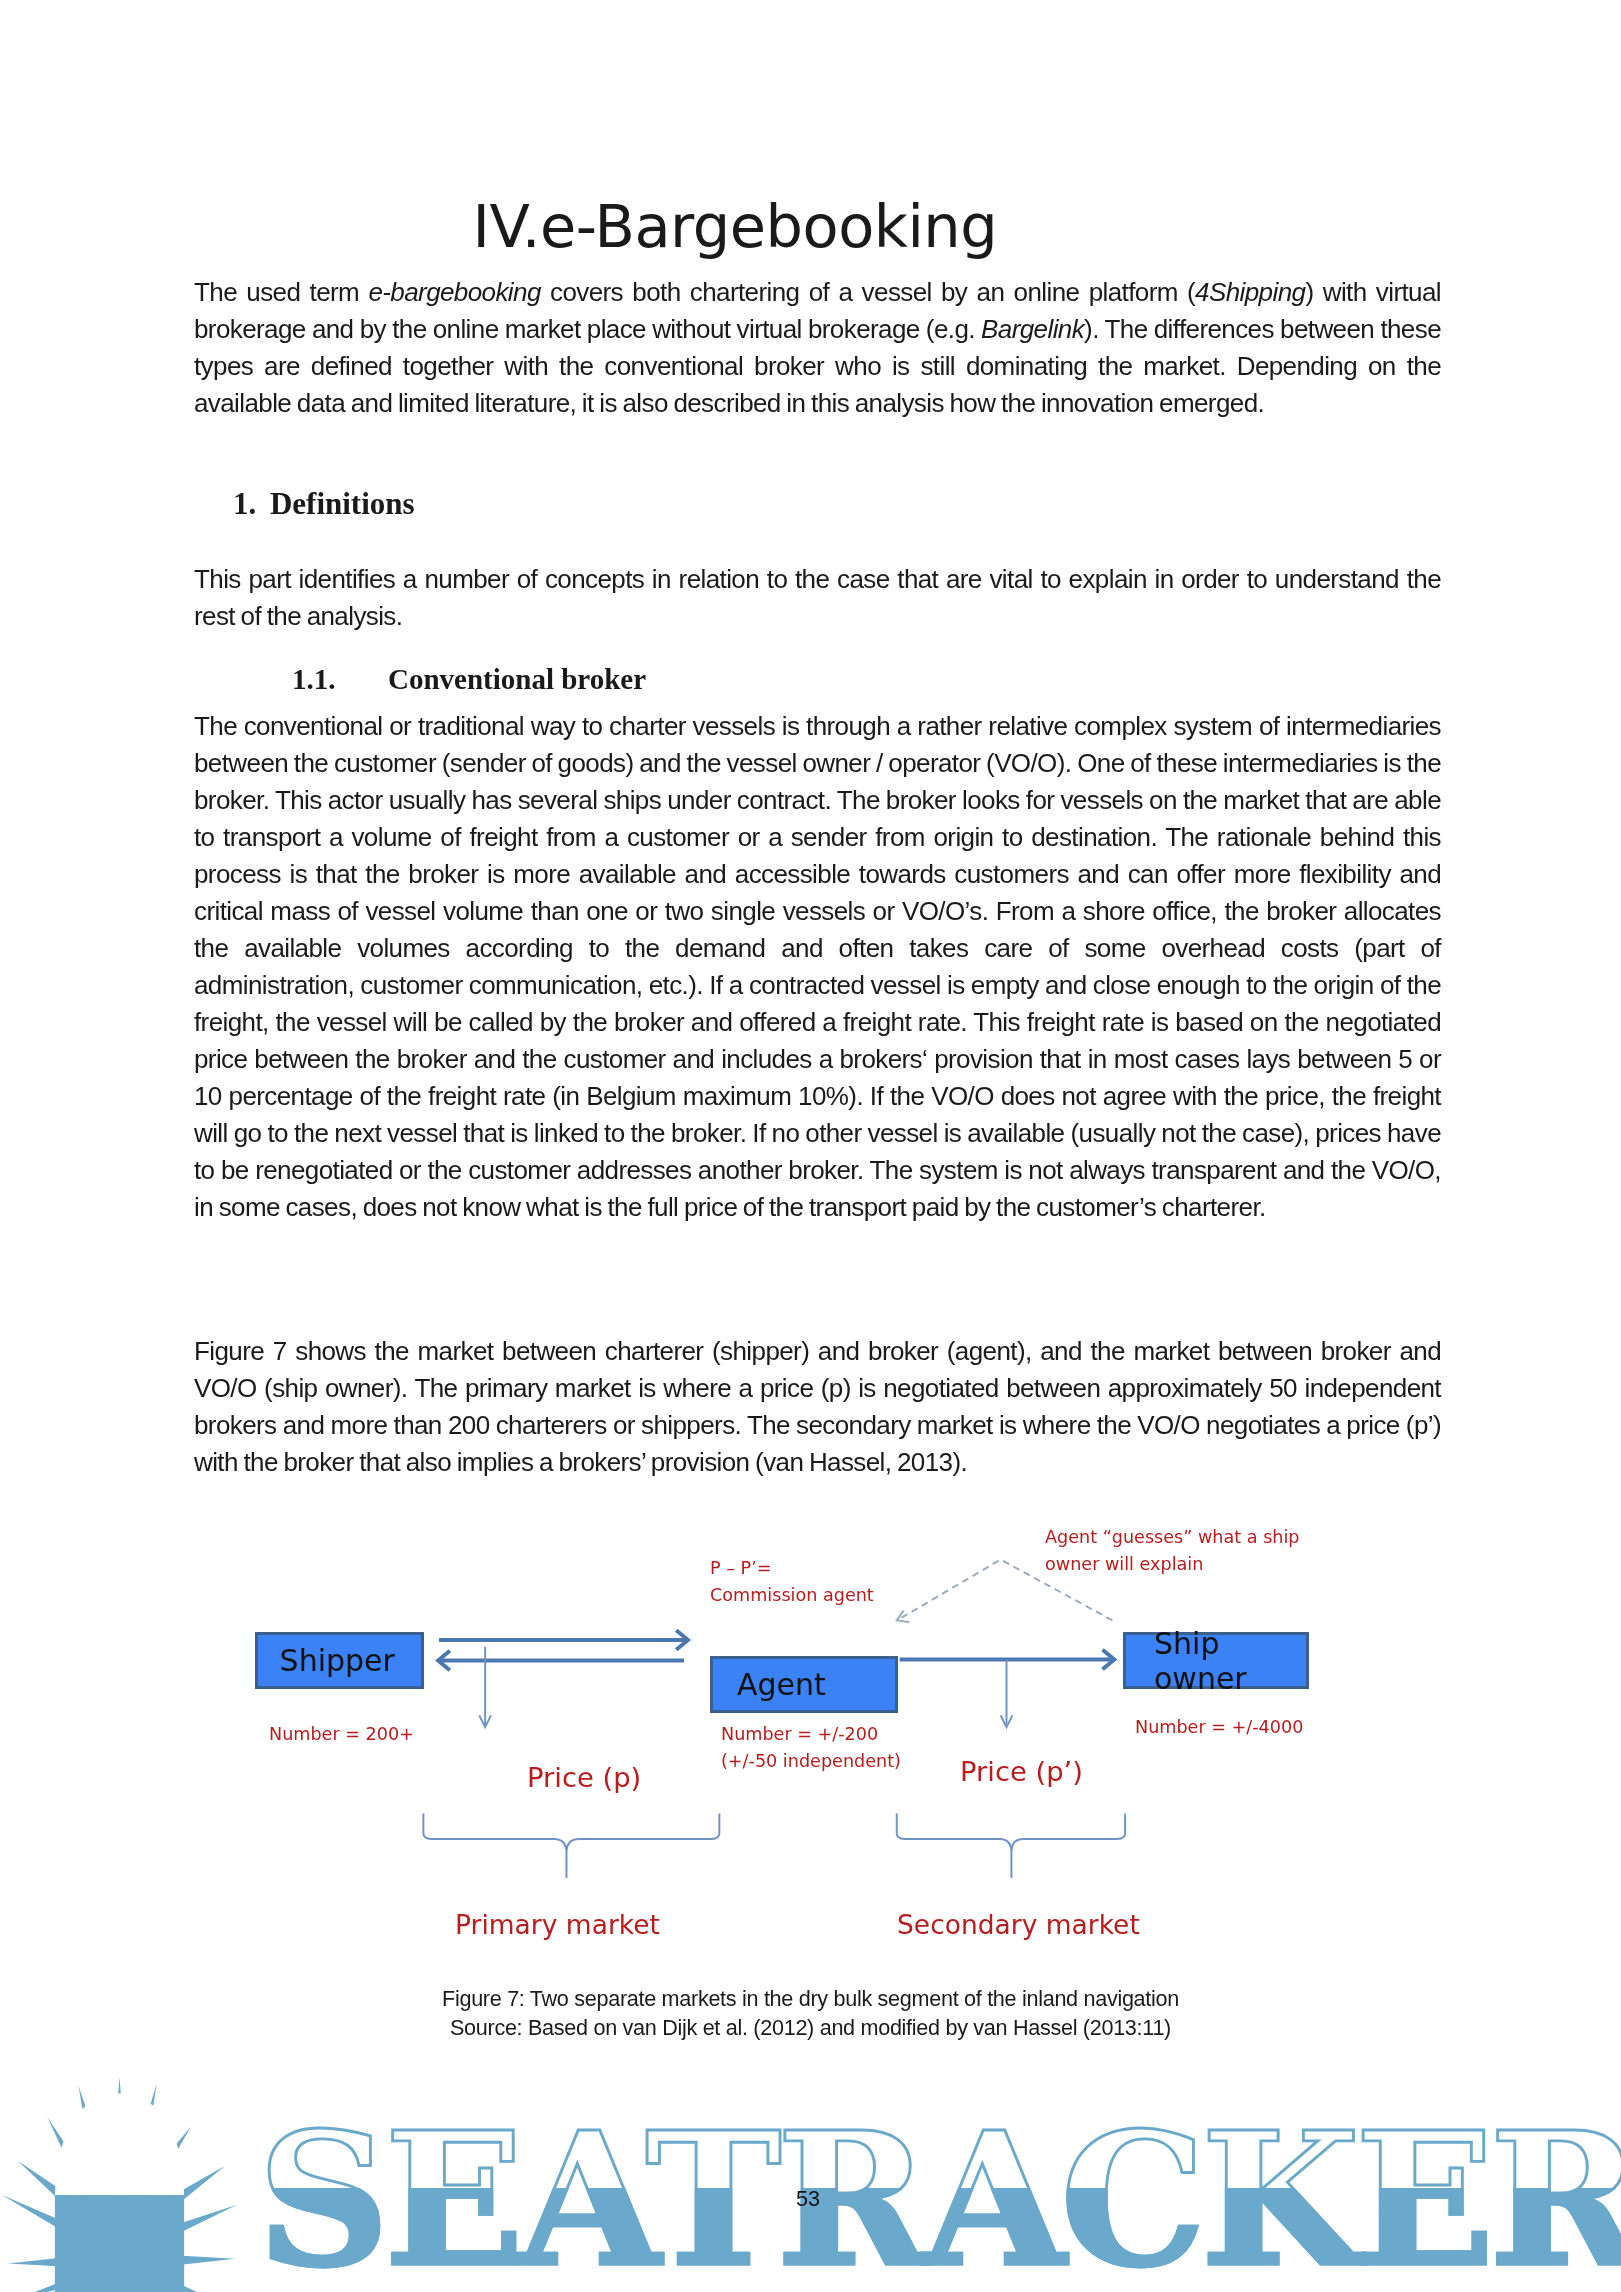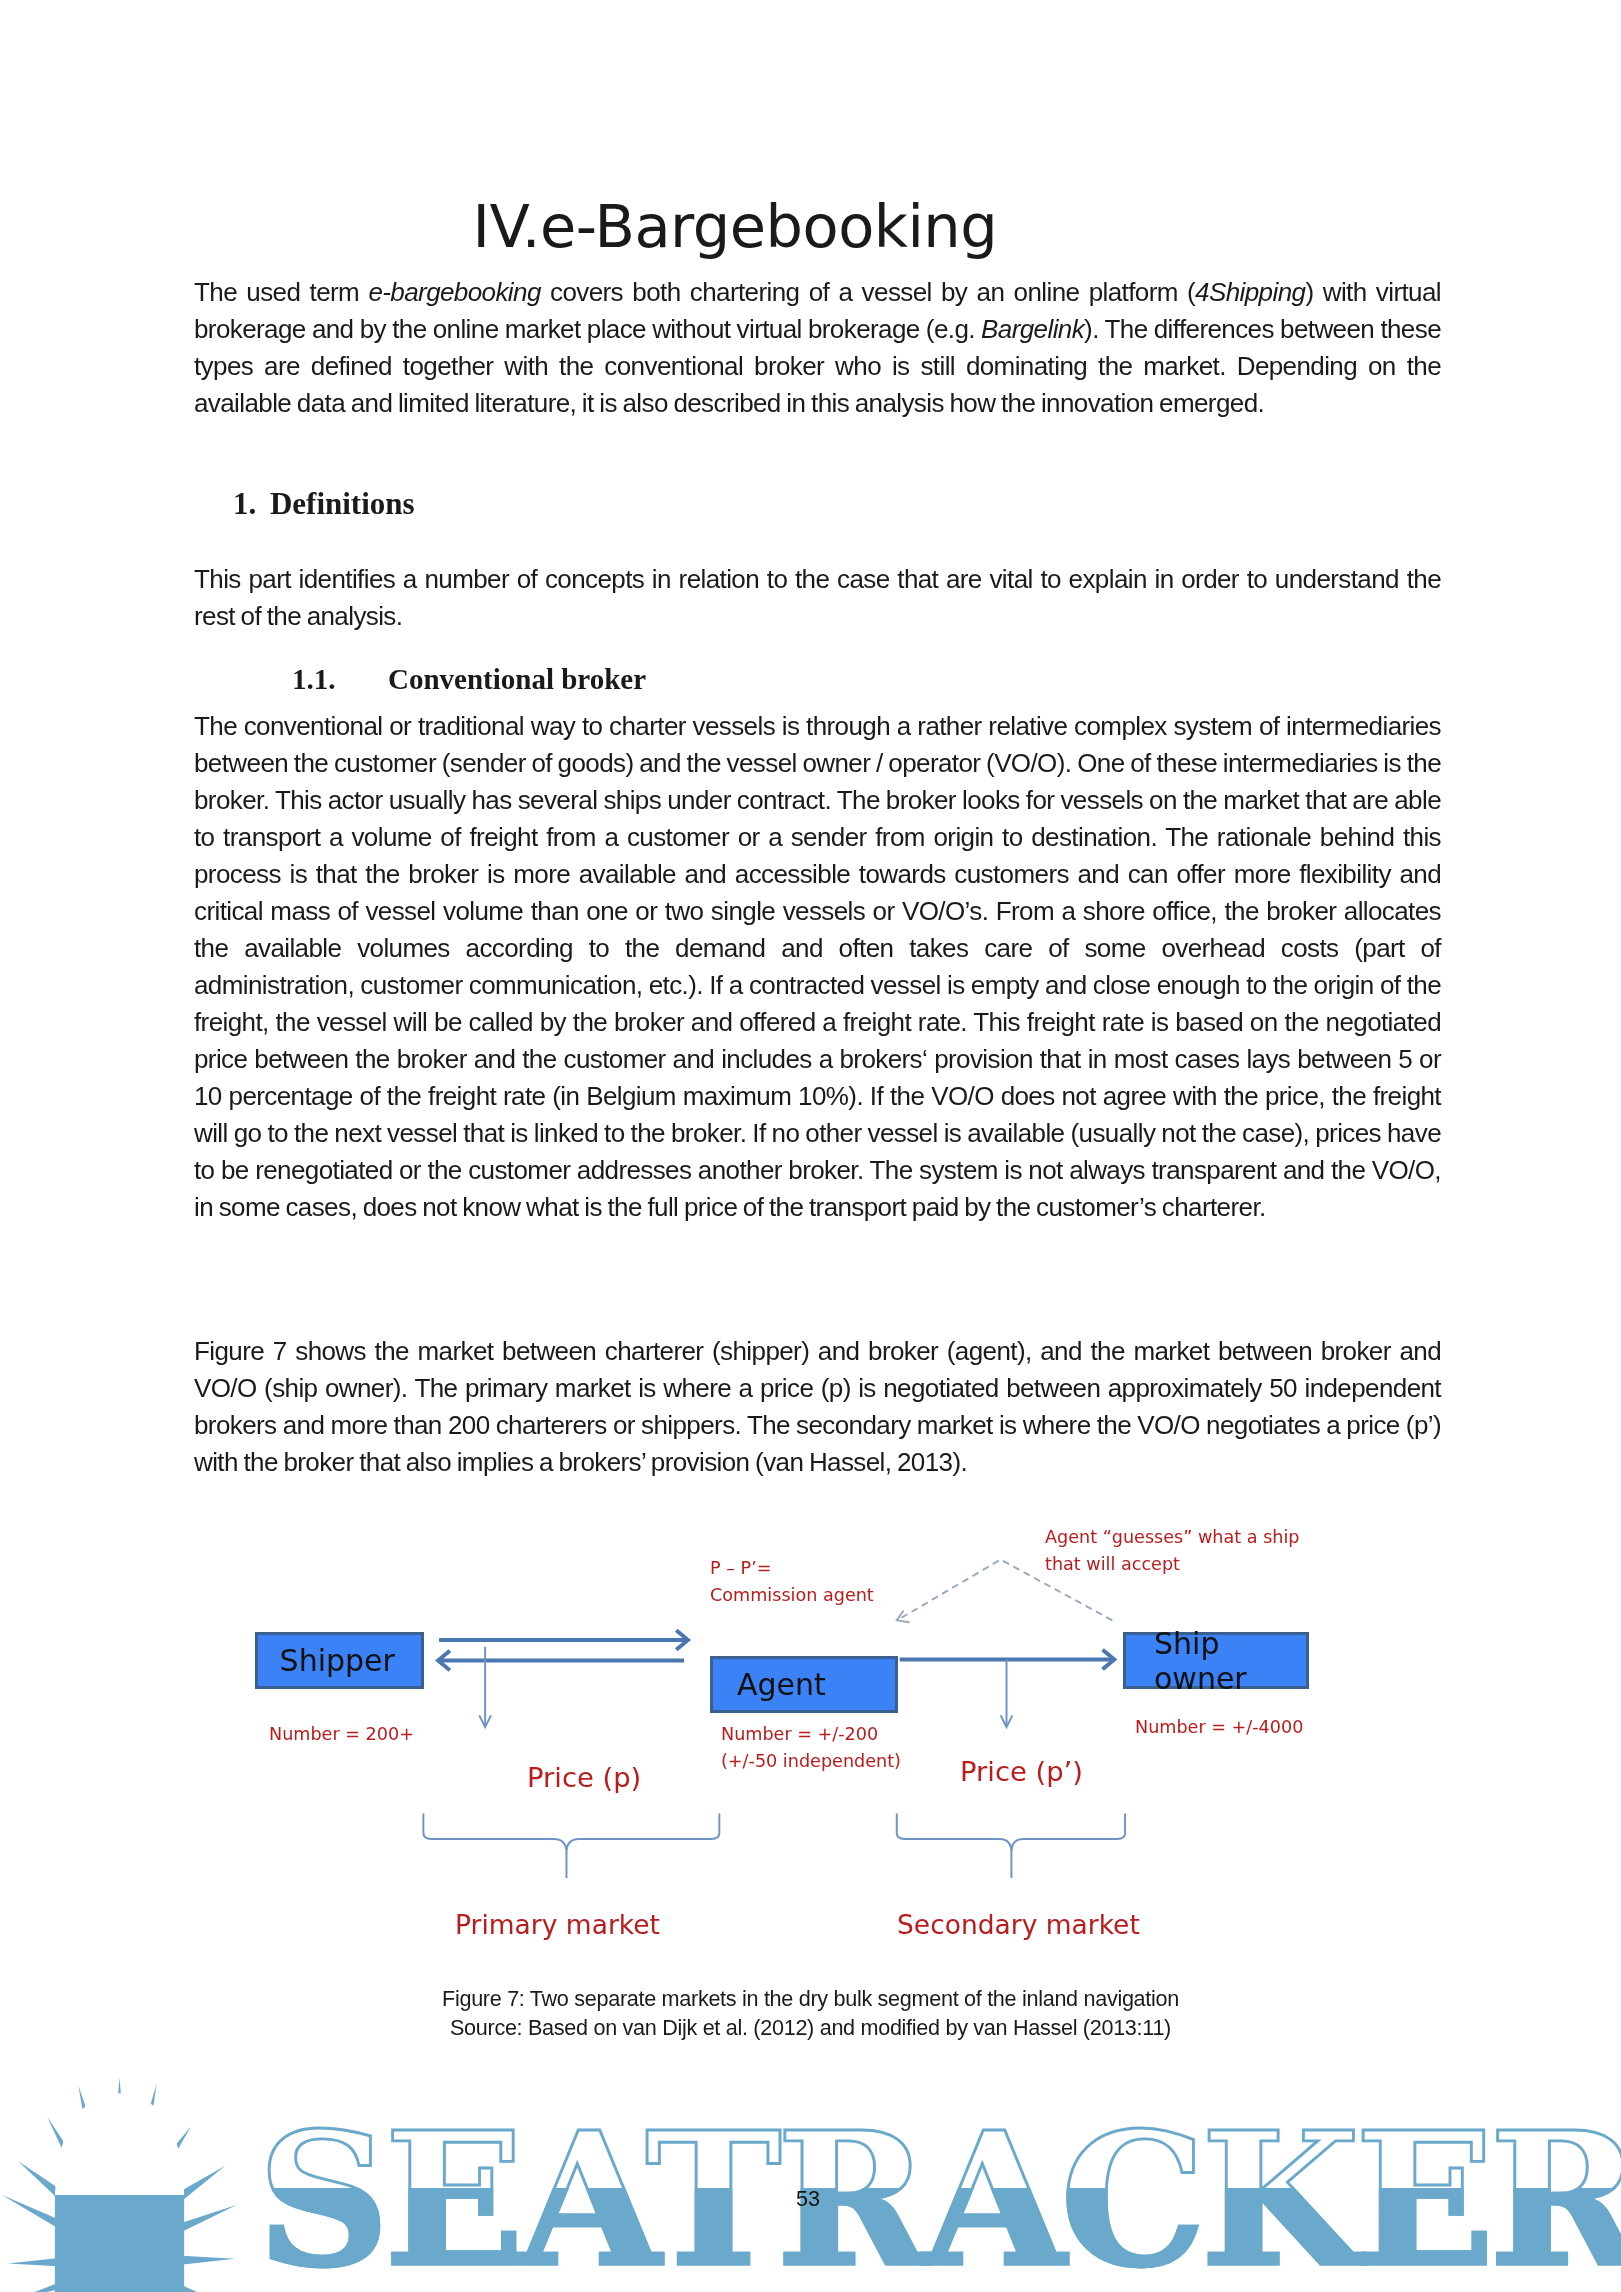--- a/index.html
+++ b/index.html
@@ -104,21 +104,21 @@
   <div class="dbox" style="left:1123px; top:1632px; width:186px; height:57px; padding-left:28px;">
       <span>Ship owner</span>
     </div>
 
   <div class="dlabel small" style="left:710px; top:1555px;">
     <div>P – P’=</div>
     <div>Commission agent</div>
   </div>
   <div class="dlabel small" style="left:1045px; top:1524px;">
     <div>Agent “guesses” what a ship</div>
-    <div>that will accept</div>
+    <div>owner will explain</div>
   </div>
 
   <div class="dlabel small" style="left:269px; top:1721px;">Number = 200+</div>
   <div class="dlabel small" style="left:721px; top:1721px;">
     <div>Number = +/-200</div>
     <div>(+/-50 independent)</div>
   </div>
   <div class="dlabel small" style="left:1135px; top:1714px;">Number = +/-4000</div>
 
   <div class="dlabel price" style="left:527px; top:1762px;">Price (p)</div>

